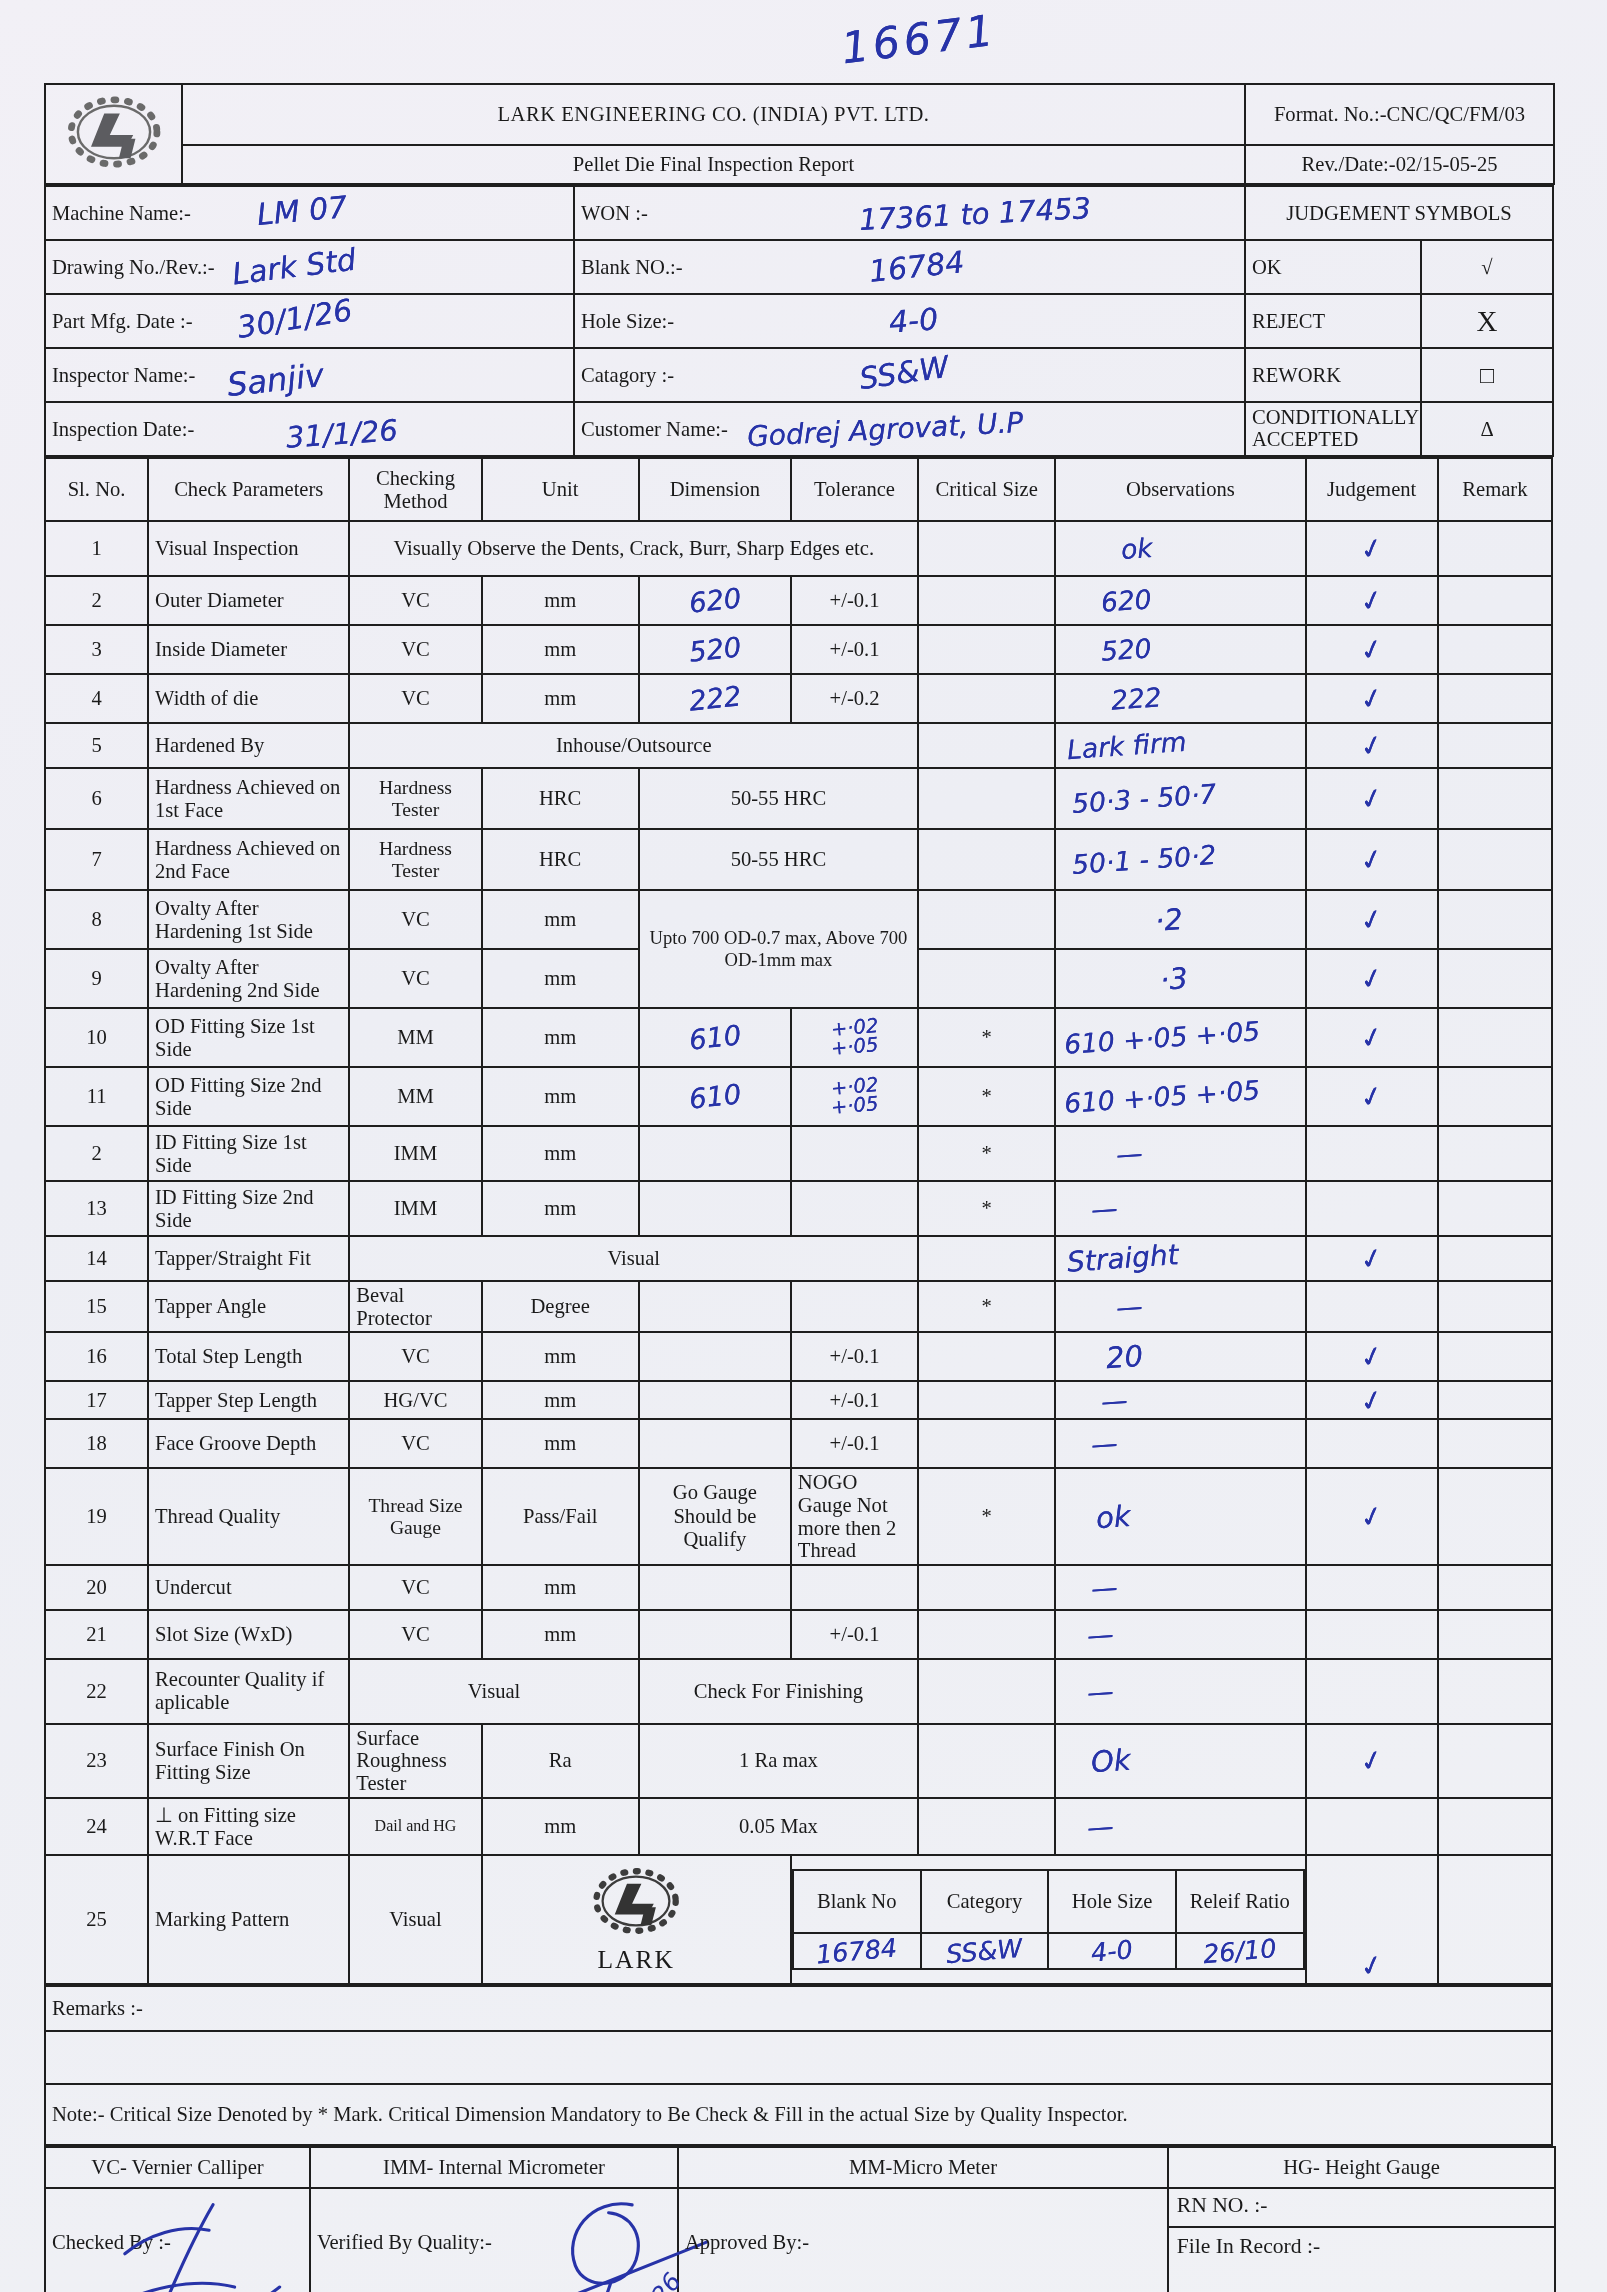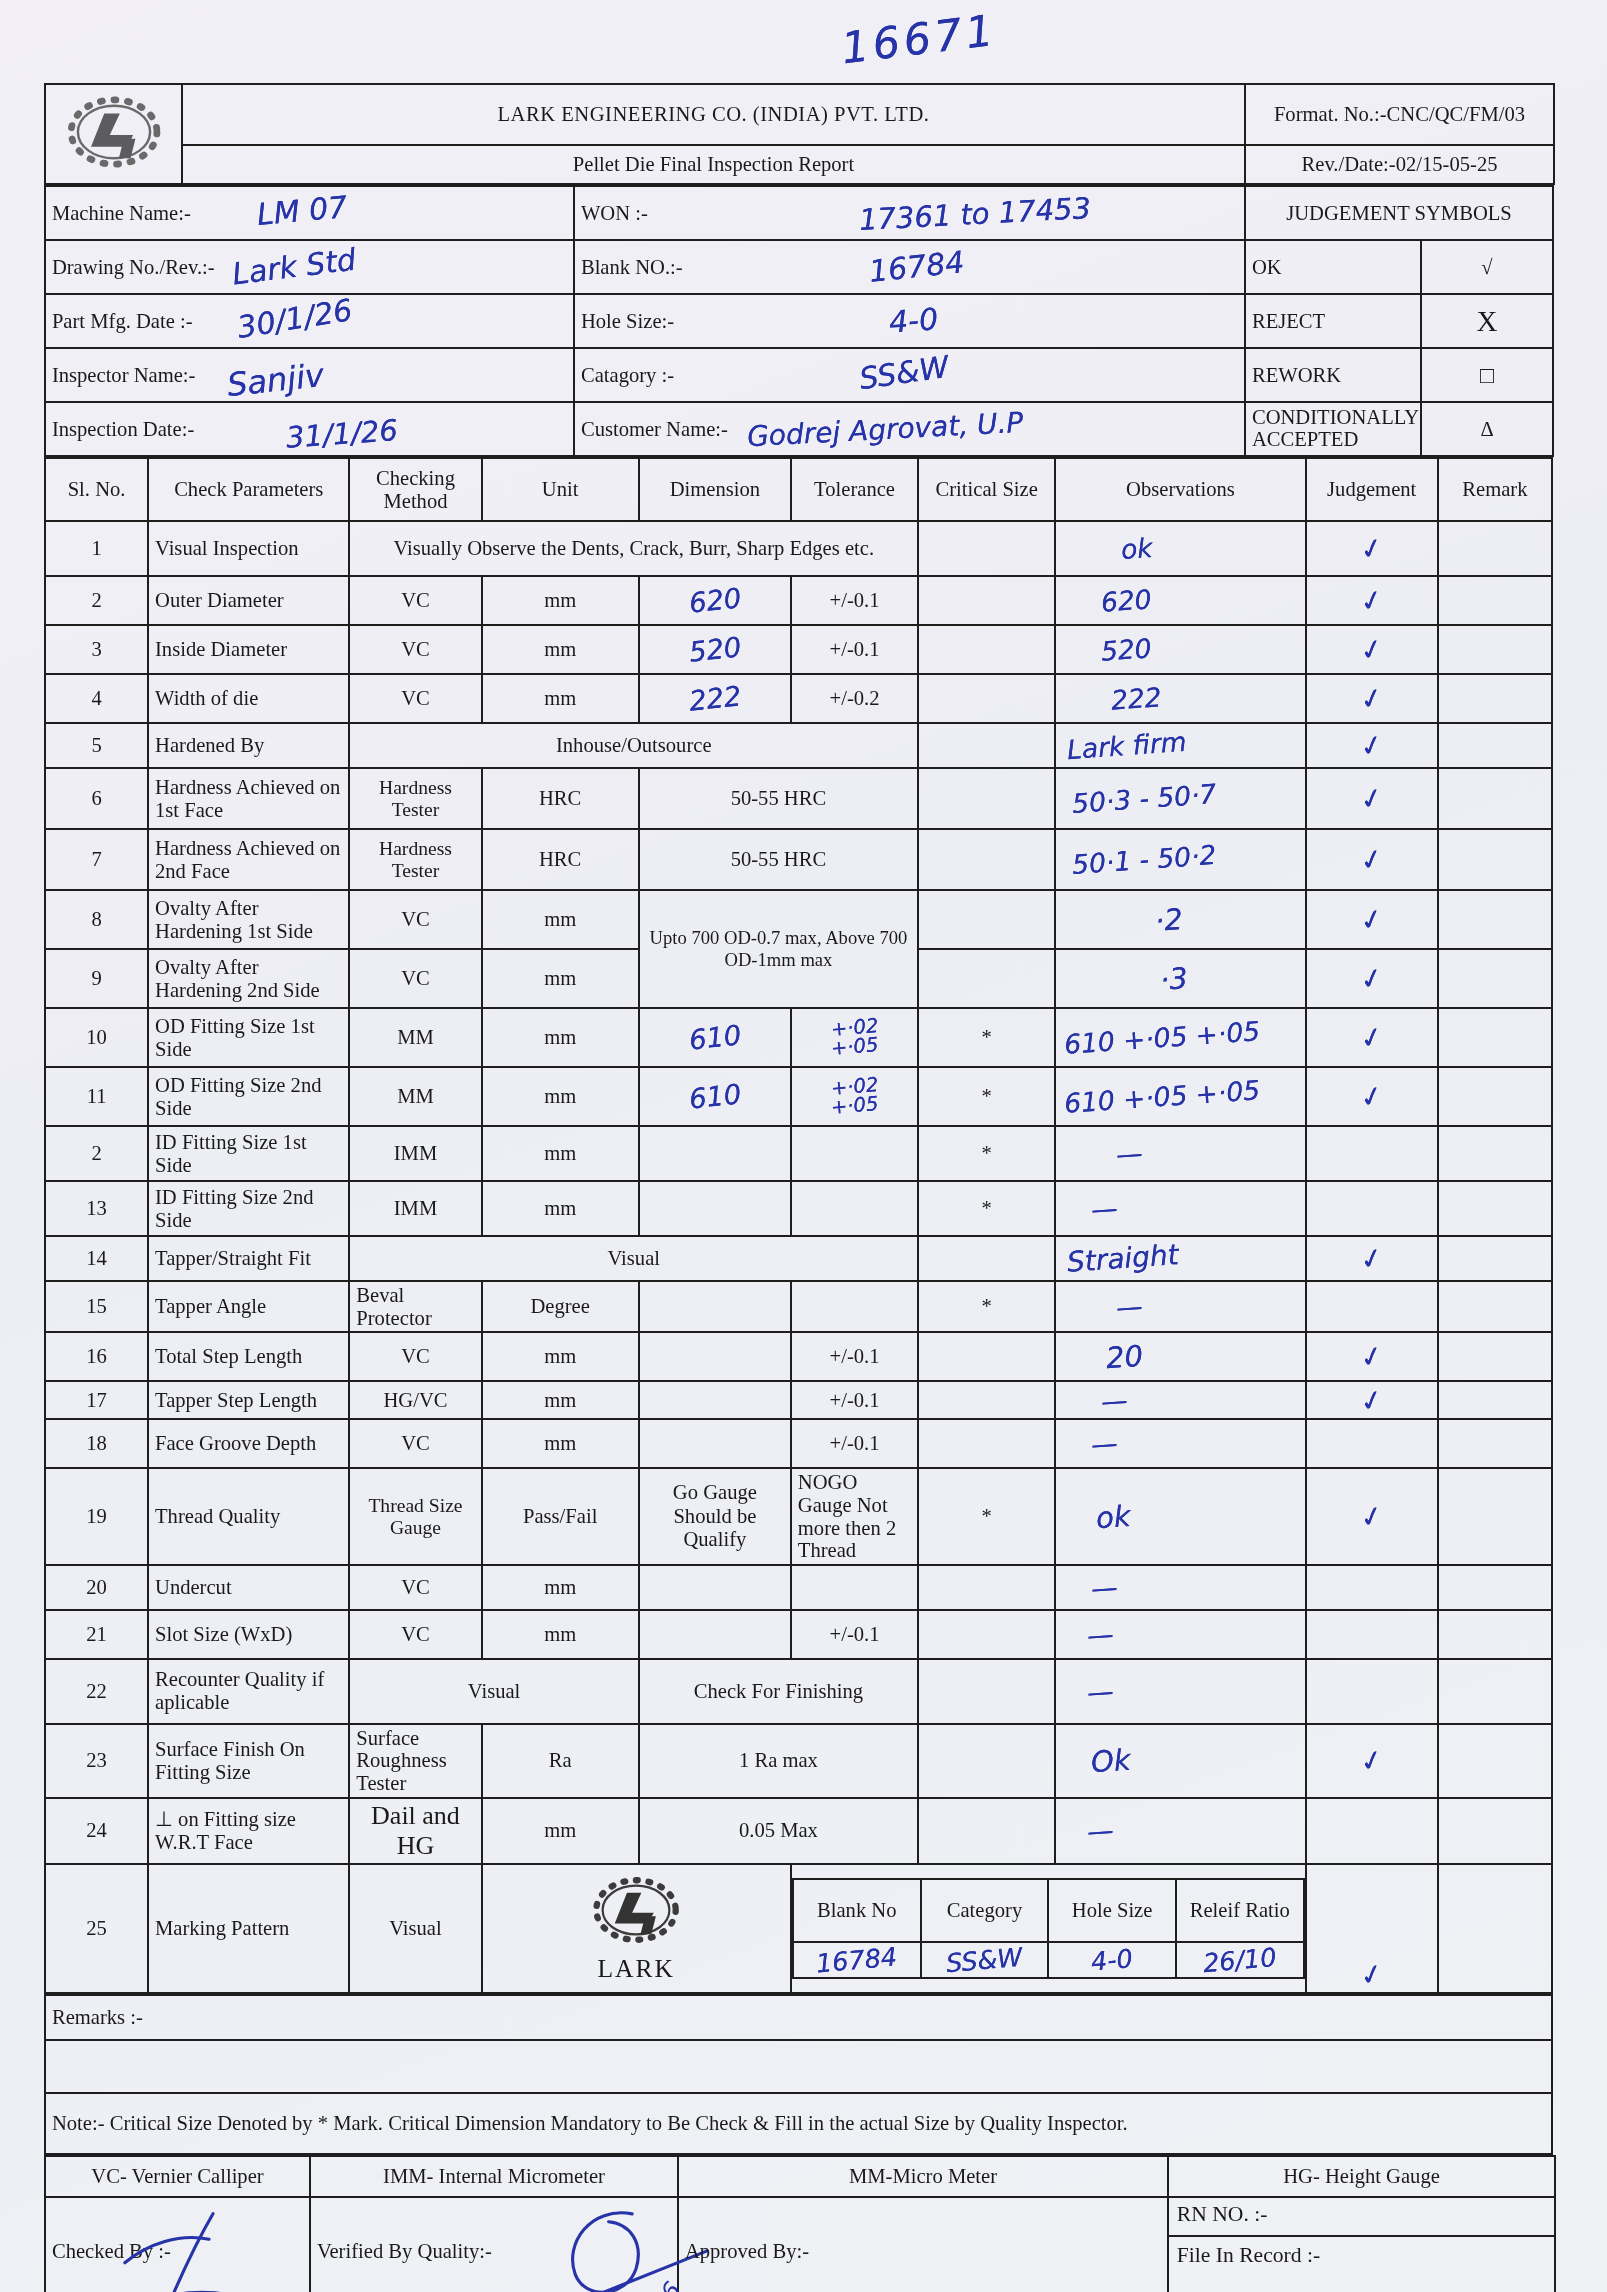--- a/index.html
+++ b/index.html
@@ -455,21 +455,21 @@
         <td colspan="2" class="c">1 Ra max</td>
         <td></td>
         <td><span class="hw obs-hw" style="margin-left:29px;font-size:29px">Ok</span></td>
         <td class="c"><span class="hw tick">✓</span></td>
         <td></td>
       </tr>
 
       <tr style="height:57px">
         <td class="c">24</td>
         <td class="param">⊥ on Fitting size W.R.T Face</td>
-        <td class="c" style="font-size:26px">Dail and HG</td>
+        <td class="c" style="font-size:16px">Dail and HG</td>
         <td class="c">mm</td>
         <td colspan="2" class="c">0.05 Max</td>
         <td></td>
         <td><span class="hw obs-hw" style="margin-left:24.5px">—</span></td>
         <td class="c"><span class="hw tick"></span></td>
         <td></td>
       </tr>
 
       <tr style="height:129px">
         <td class="c">25</td>

